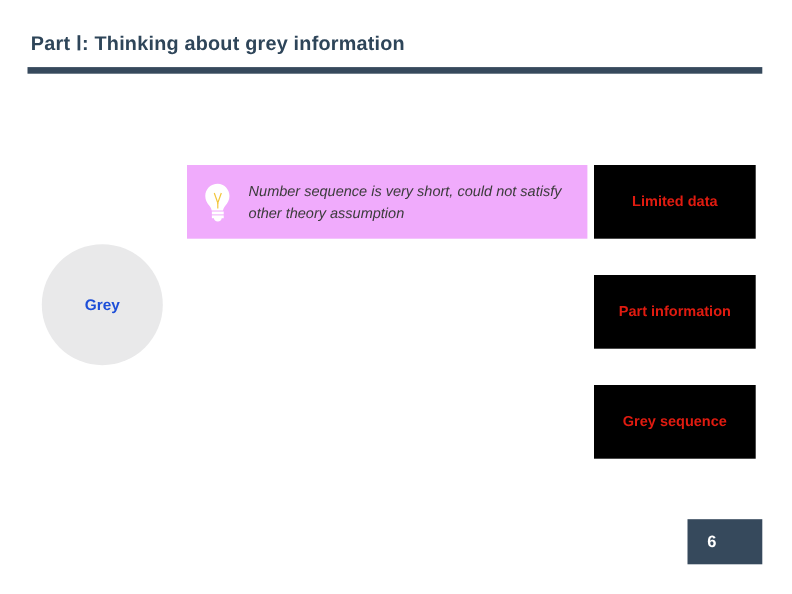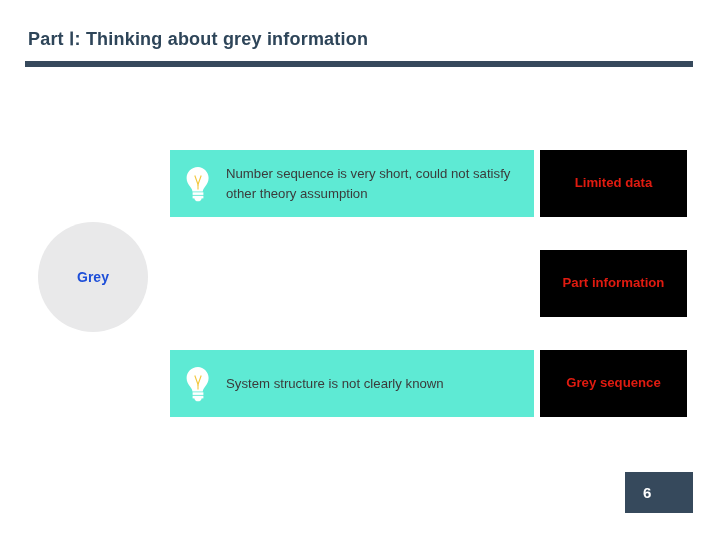--- a/index.html
+++ b/index.html
@@ -64,23 +64,24 @@
   .row-1 { top: 150px; }
   .row-2 { top: 250px; }
   .row-3 { top: 350px; }
 
   .stmt-box {
     position: absolute;
     left: 0;
     top: 0;
     width: 364px;
     height: 67px;
-    background: #5eead4;
+    background: #f0abfc;
     display: flex;
     align-items: center;
+    font-style: italic;
   }
   .bulb-wrap {
     width: 56px;
     min-width: 56px;
     display: flex;
     align-items: center;
     justify-content: center;
   }
   .bulb-wrap svg { display: block; }
 
@@ -157,33 +158,20 @@
   </div>
 </div>
 
 <div class="row row-2">
   <div class="tag-box">
     <span class="tag-text">Part information</span>
   </div>
 </div>
 
 <div class="row row-3">
-  <div class="stmt-box">
-    <span class="bulb-wrap">
-      <svg width="26" height="36" viewBox="0 0 26 36" aria-hidden="true">
-        <path d="M13 1 C6.4 1 1.6 6 1.6 12.1 c0 3.9 1.9 6.5 3.6 8.7 1.2 1.6 2.1 2.9 2.2 4.6 l10.4 0 c0.1 -1.7 1 -3 2.2 -4.6 1.7 -2.2 3.6 -4.8 3.6 -8.7 C23.6 6 18.6 1 13 1 Z" fill="#ffffff"></path>
-        <rect x="7.6" y="26.3" width="10.8" height="2.6" fill="#ffffff"></rect>
-        <rect x="7.6" y="29.8" width="10.8" height="2.6" fill="#ffffff"></rect>
-        <path d="M9.4 31.9 h7.2 c0 2.1 -1.6 3.4 -3.6 3.4 s-3.6 -1.3 -3.6 -3.4 Z" fill="#ffffff"></path>
-        <path d="M9.8 9.5 L13 18.5 L16.2 9.5" fill="none" stroke="#f2c63c" stroke-width="1.1"></path>
-        <path d="M13 18.5 L13 23.5" fill="none" stroke="#f2c63c" stroke-width="1.1"></path>
-      </svg>
-    </span>
-    <span class="stmt-text">System structure is not clearly known</span>
-  </div>
   <div class="tag-box">
     <span class="tag-text">Grey sequence</span>
   </div>
 </div>
 
 <div id="page-badge">
   <span class="num">6</span>
 </div>
 
 </body></html>

